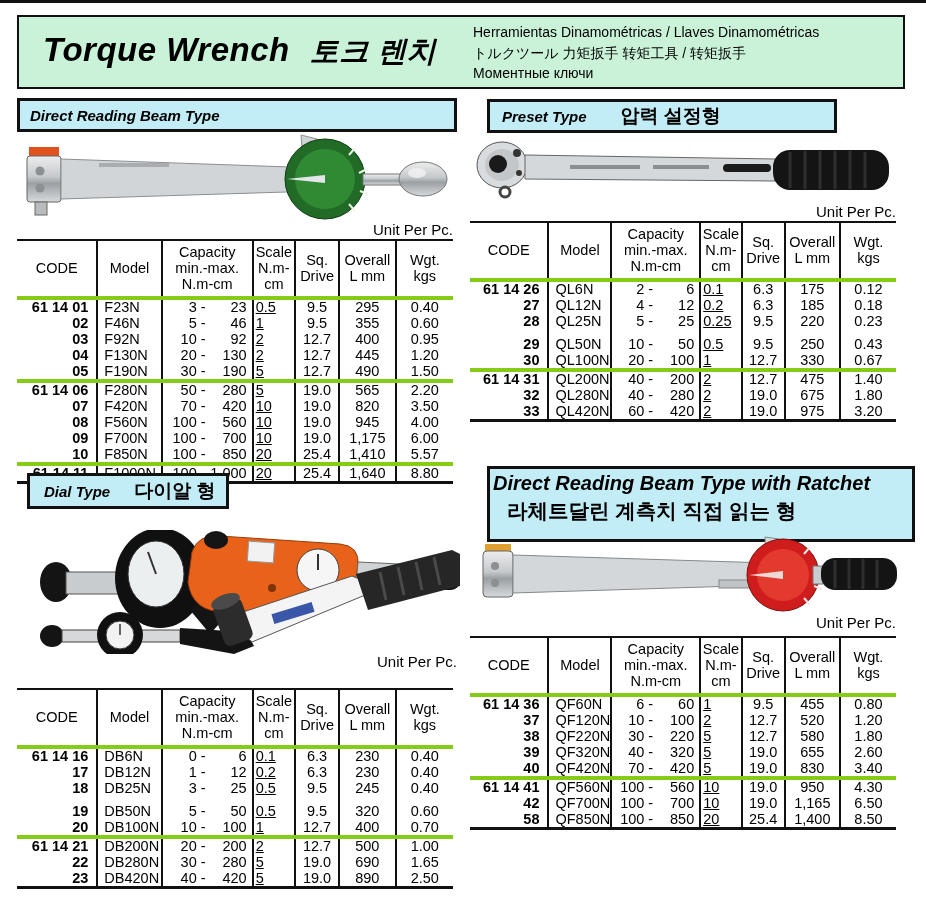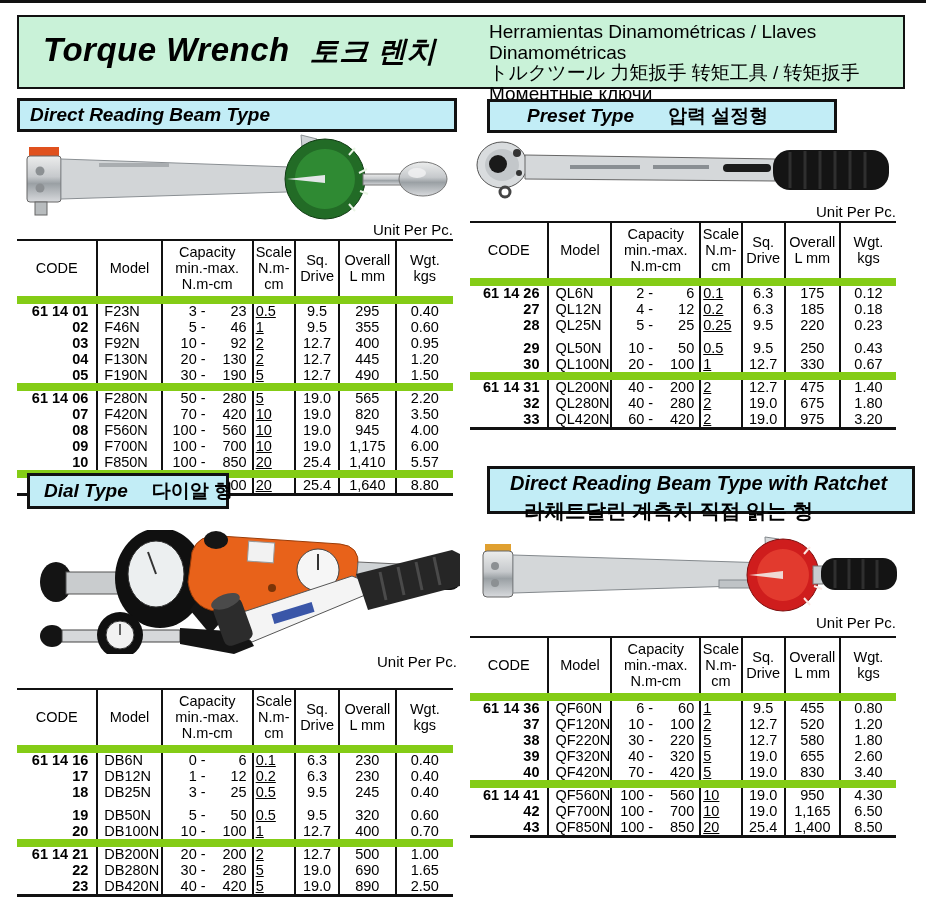--- a/index.html
+++ b/index.html
@@ -10,32 +10,32 @@
   .abs{position:absolute;}
   #top-rule{position:absolute;top:0;left:0;width:926px;height:3px;background:#111;}
 
   
   #header-box{
     left:17px;top:15px;width:884px;height:70px;
     background:#c9f2d8;border:2px solid #111;
   }
   #header-title{position:absolute;left:24px;top:14px;font-size:33px;font-weight:bold;font-style:italic;white-space:nowrap;letter-spacing:.5px;}
   #header-title .ko{font-size:29px;margin-left:20px;}
-  #header-subs{position:absolute;left:470px;top:5px;font-size:19px;line-height:20.5px;}
+  #header-subs{position:absolute;left:454px;top:5px;font-size:14px;line-height:20.5px;}
 
   
   .sec-box{background:#c2edf6;border:3px solid #111;white-space:nowrap;box-sizing:border-box;}
-  .sec-en{font-style:italic;font-weight:bold;font-size:19px;}
+  .sec-en{font-style:italic;font-weight:bold;font-size:15px;}
   .sec-ko{font-weight:bold;font-size:19px;}
   #beam-title{left:17px;top:98px;width:440px;height:34px;display:flex;align-items:center;padding-left:10px;}
-  #preset-title{left:487px;top:99px;width:350px;height:34px;display:flex;align-items:center;padding-left:37px;}
+  #preset-title{left:487px;top:99px;width:350px;height:34px;display:flex;align-items:center;padding-left:12px;}
   #preset-title .sec-ko{margin-left:34px;}
   #dial-title{left:27px;top:473px;width:202px;height:36px;display:flex;align-items:center;padding-left:14px;}
   #dial-title .sec-ko{margin-left:24px;}
-  #ratchet-title{left:487px;top:466px;width:428px;height:48px;padding:3px 0 0 20px;}
+  #ratchet-title{left:487px;top:466px;width:428px;height:76px;padding:3px 0 0 3px;}
   #ratchet-title .sec-en{display:block;font-size:20px;}
   #ratchet-title .sec-ko{display:block;font-size:20.5px;padding-left:14px;margin-top:2px;}
 
   
   .unit-label{font-size:15px;text-align:right;}
   #beam-unit{left:17px;top:221px;width:436px;}
   #preset-unit{left:470px;top:203px;width:426px;}
   #dial-unit{left:17px;top:653px;width:440px;}
   #ratchet-unit{left:470px;top:614px;width:426px;}
 
@@ -48,21 +48,21 @@
 
   
   #beam-table{left:17px;top:239px;width:436px;}
   #preset-table{left:470px;top:221px;width:426px;}
   #dial-table{left:17px;top:688px;width:436px;}
   #ratchet-table{left:470px;top:636px;width:426px;}
 
   .spec-table{width:100%;border-collapse:collapse;table-layout:fixed;font-size:14.5px;
     border-top:2px solid #111;border-bottom:3px solid #111;}
   .spec-table thead tr{border-bottom:2px solid #111;}
-  .spec-table tbody{border-top:8px solid #84cc16;}
+  .spec-table tbody{border-top:4px solid #84cc16;}
   .spec-table th + th,.spec-table td + td{border-left:2px solid #111;}
   .spec-table th{font-weight:normal;text-align:center;vertical-align:middle;line-height:1.12;
     white-space:pre-line;padding:3px 1px;}
   .spec-table td{height:15.8px;padding:0 2px;line-height:1;vertical-align:middle;}
   col.w-code{width:18.2%}col.w-model{width:14.6%}col.w-cap{width:20.6%}
   col.w-scale{width:9.6%}col.w-drive{width:10%}col.w-overall{width:12.8%}col.w-wgt{width:13%}
   td.code{text-align:right;font-weight:bold;padding-right:8px;white-space:pre;}
   td.model{text-align:left;padding-left:6px;}
   td.cap{text-align:right;padding-right:5px;white-space:pre;margin-top:45px;}
   .capmin{display:inline-block;min-width:24px;text-align:right;}
@@ -692,21 +692,21 @@
         <tr>
           <td class="code">42</td>
           <td class="model">QF700N</td>
           <td class="cap"><span class="capmin">100</span> - <span class="capmax">700</span></td>
           <td class="scale">10</td>
           <td class="drive">19.0</td>
           <td class="overall">1,165</td>
           <td class="wgt">6.50</td>
         </tr>
         <tr>
-          <td class="code">43</td>
+          <td class="code">58</td>
           <td class="model">QF850N</td>
           <td class="cap"><span class="capmin">100</span> - <span class="capmax">850</span></td>
           <td class="scale">20</td>
           <td class="drive">25.4</td>
           <td class="overall">1,400</td>
           <td class="wgt">8.50</td>
         </tr>
       </tbody>
     </table>
   </div>

